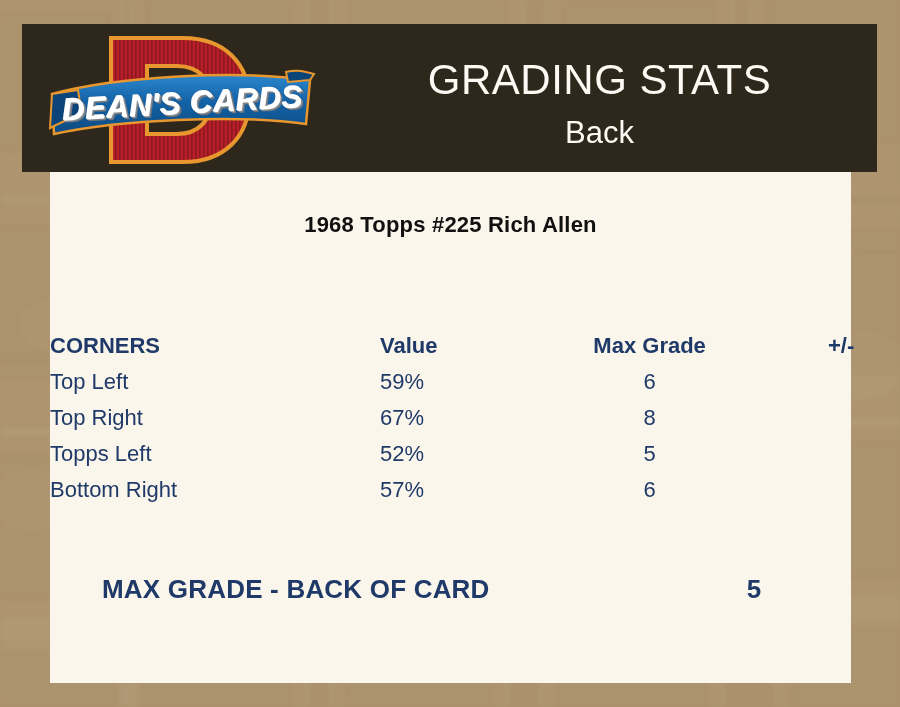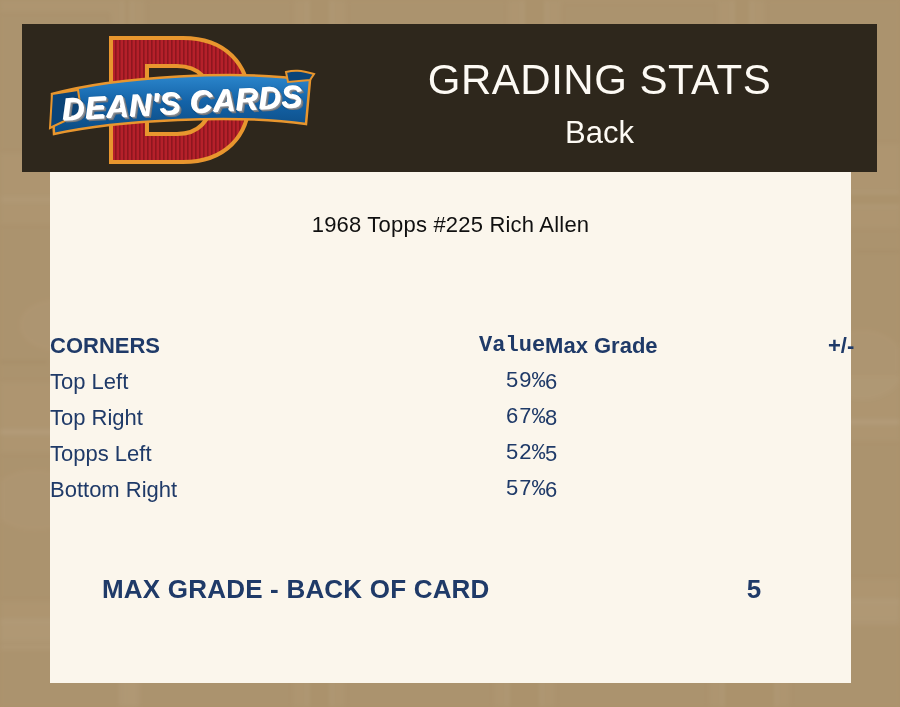--- a/index.html
+++ b/index.html
@@ -147,21 +147,21 @@
     z-index: 4;
   }
 
   #card-title {
     position: absolute;
     left: 0;
     top: 40px;
     width: 801px;
     text-align: center;
     font-size: 22px;
-    font-weight: normal;
+    font-weight: bold;
     color: #101010;
     letter-spacing: 0.2px;
   }
   #card-serial {
     position: absolute;
     left: 0;
     top: 74px;
     width: 801px;
     text-align: center;
     font-size: 21px;
@@ -181,22 +181,22 @@
   #stats-table th,
   #stats-table td {
     padding: 0;
     font-weight: normal;
     line-height: 36px;
     height: 36px;
     font-size: 22px;
     color: #1f3a68;
   }
   th.col-label, td.col-label { width: 300px; text-align: left;   padding-left: 103px; }
-  th.col-value, td.col-value { width: 150px; text-align: right; font-family: Liberation Mono, monospace; }
-  th.col-grade, td.col-grade { width: 190px; text-align: left; }
+  th.col-value, td.col-value { width: 150px; text-align: left; }
+  th.col-grade, td.col-grade { width: 190px; text-align: center; }
   th.col-pm,    td.col-pm    { width: 158px; text-align: center; }
 
   #stats-table thead th {
     font-weight: bold;
     font-size: 22px;
   }
   thead th.col-label { padding-left: 52px; }
 
   td.indent { padding-left: 103px; }
   tr.worst td { font-weight: bold; }

